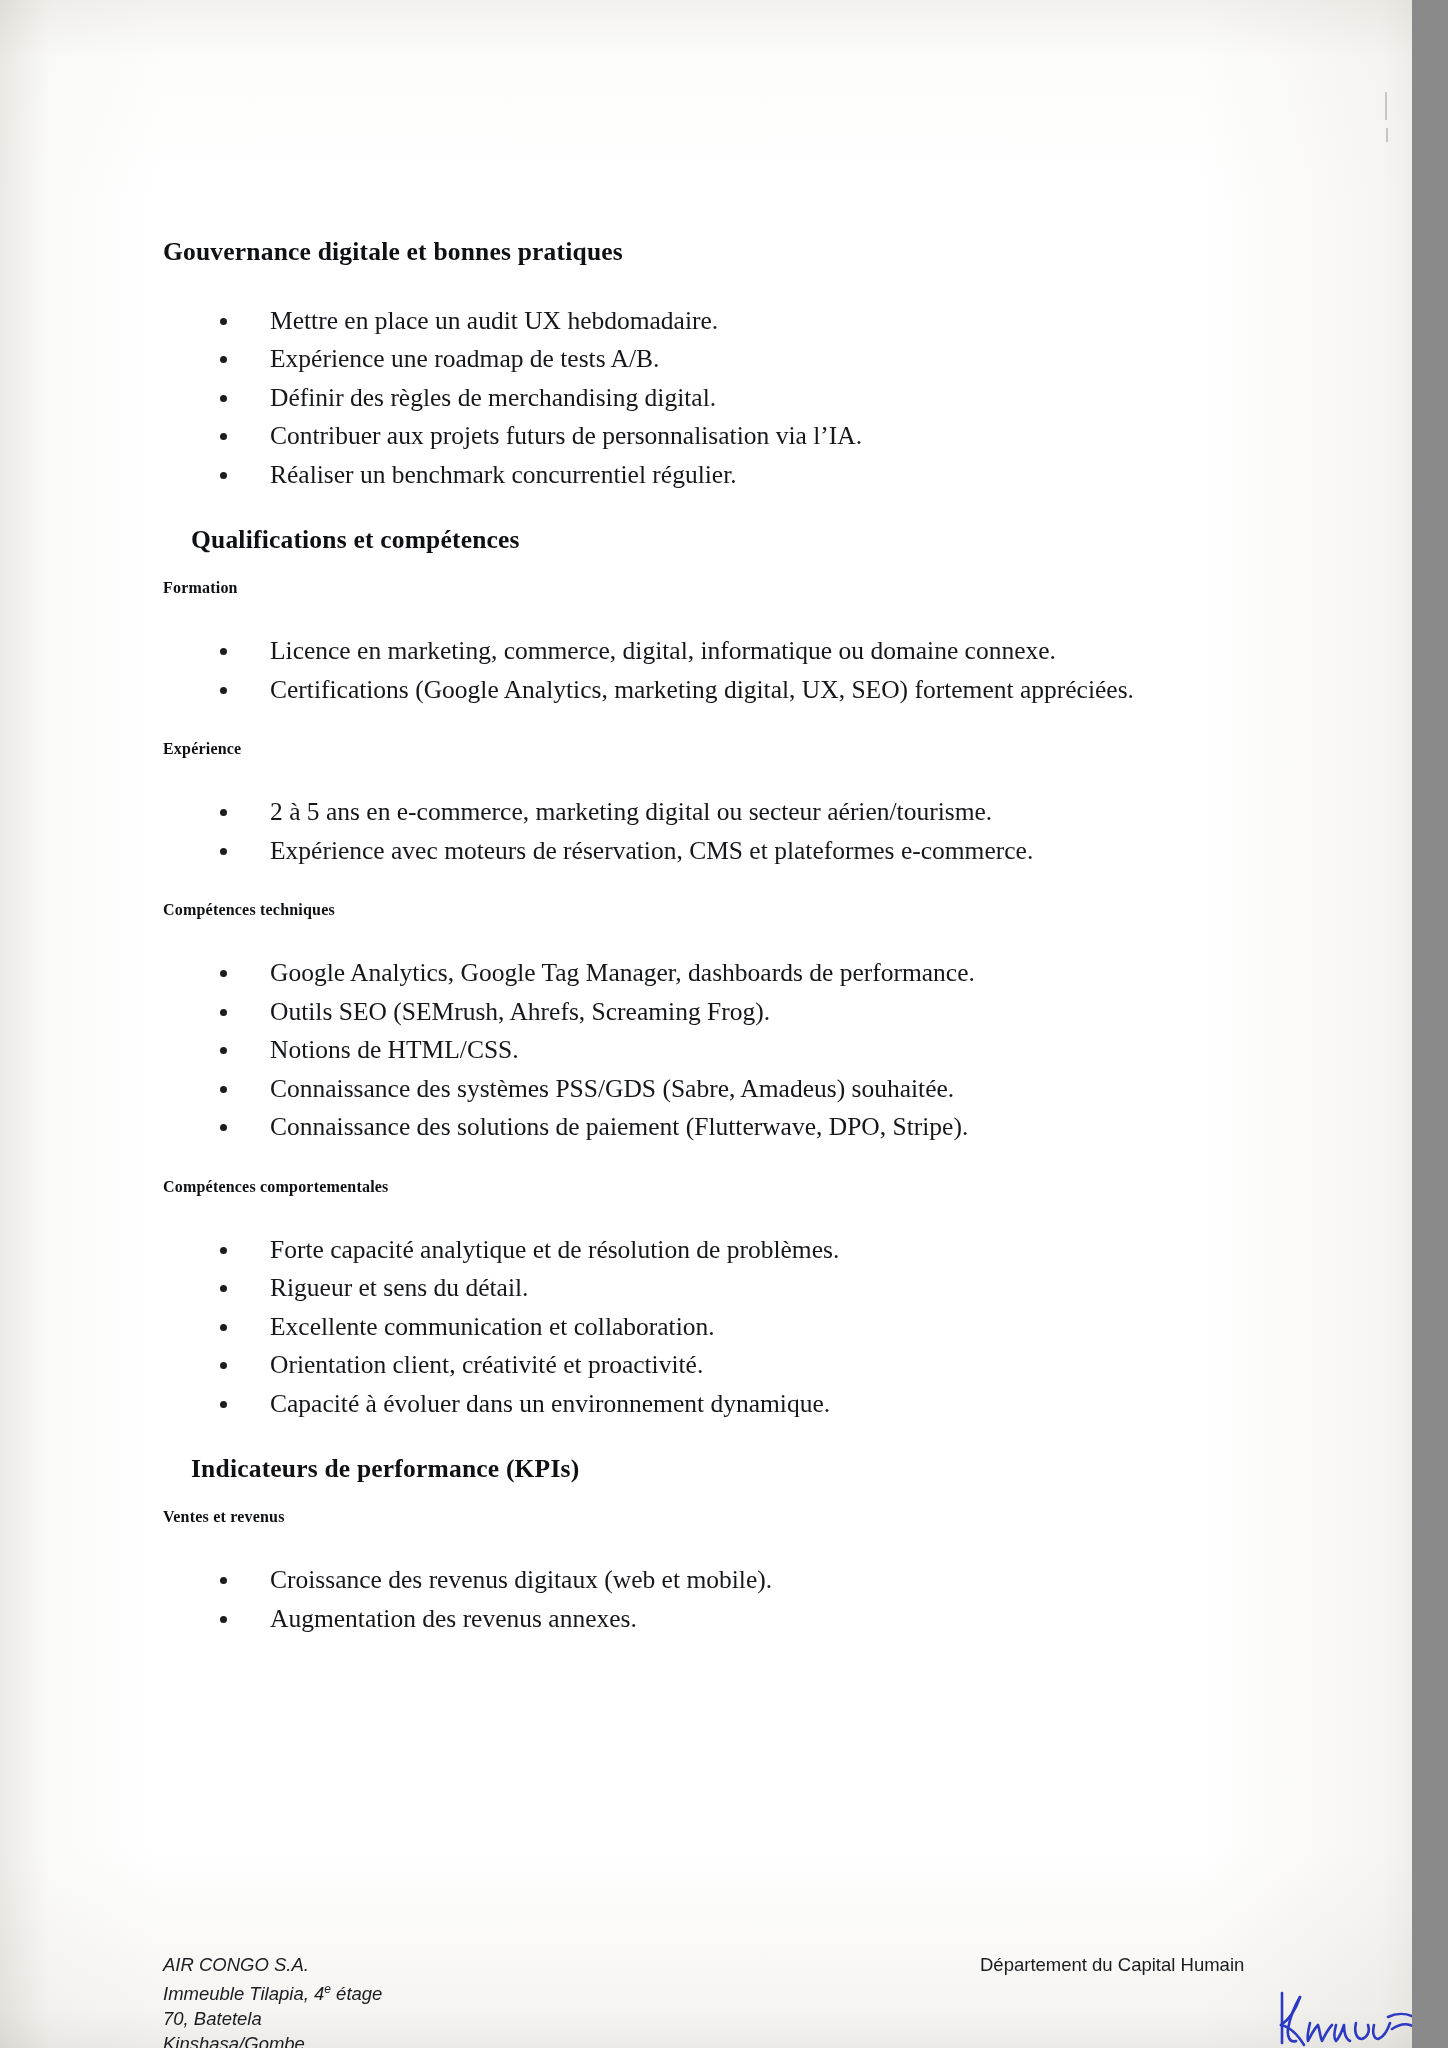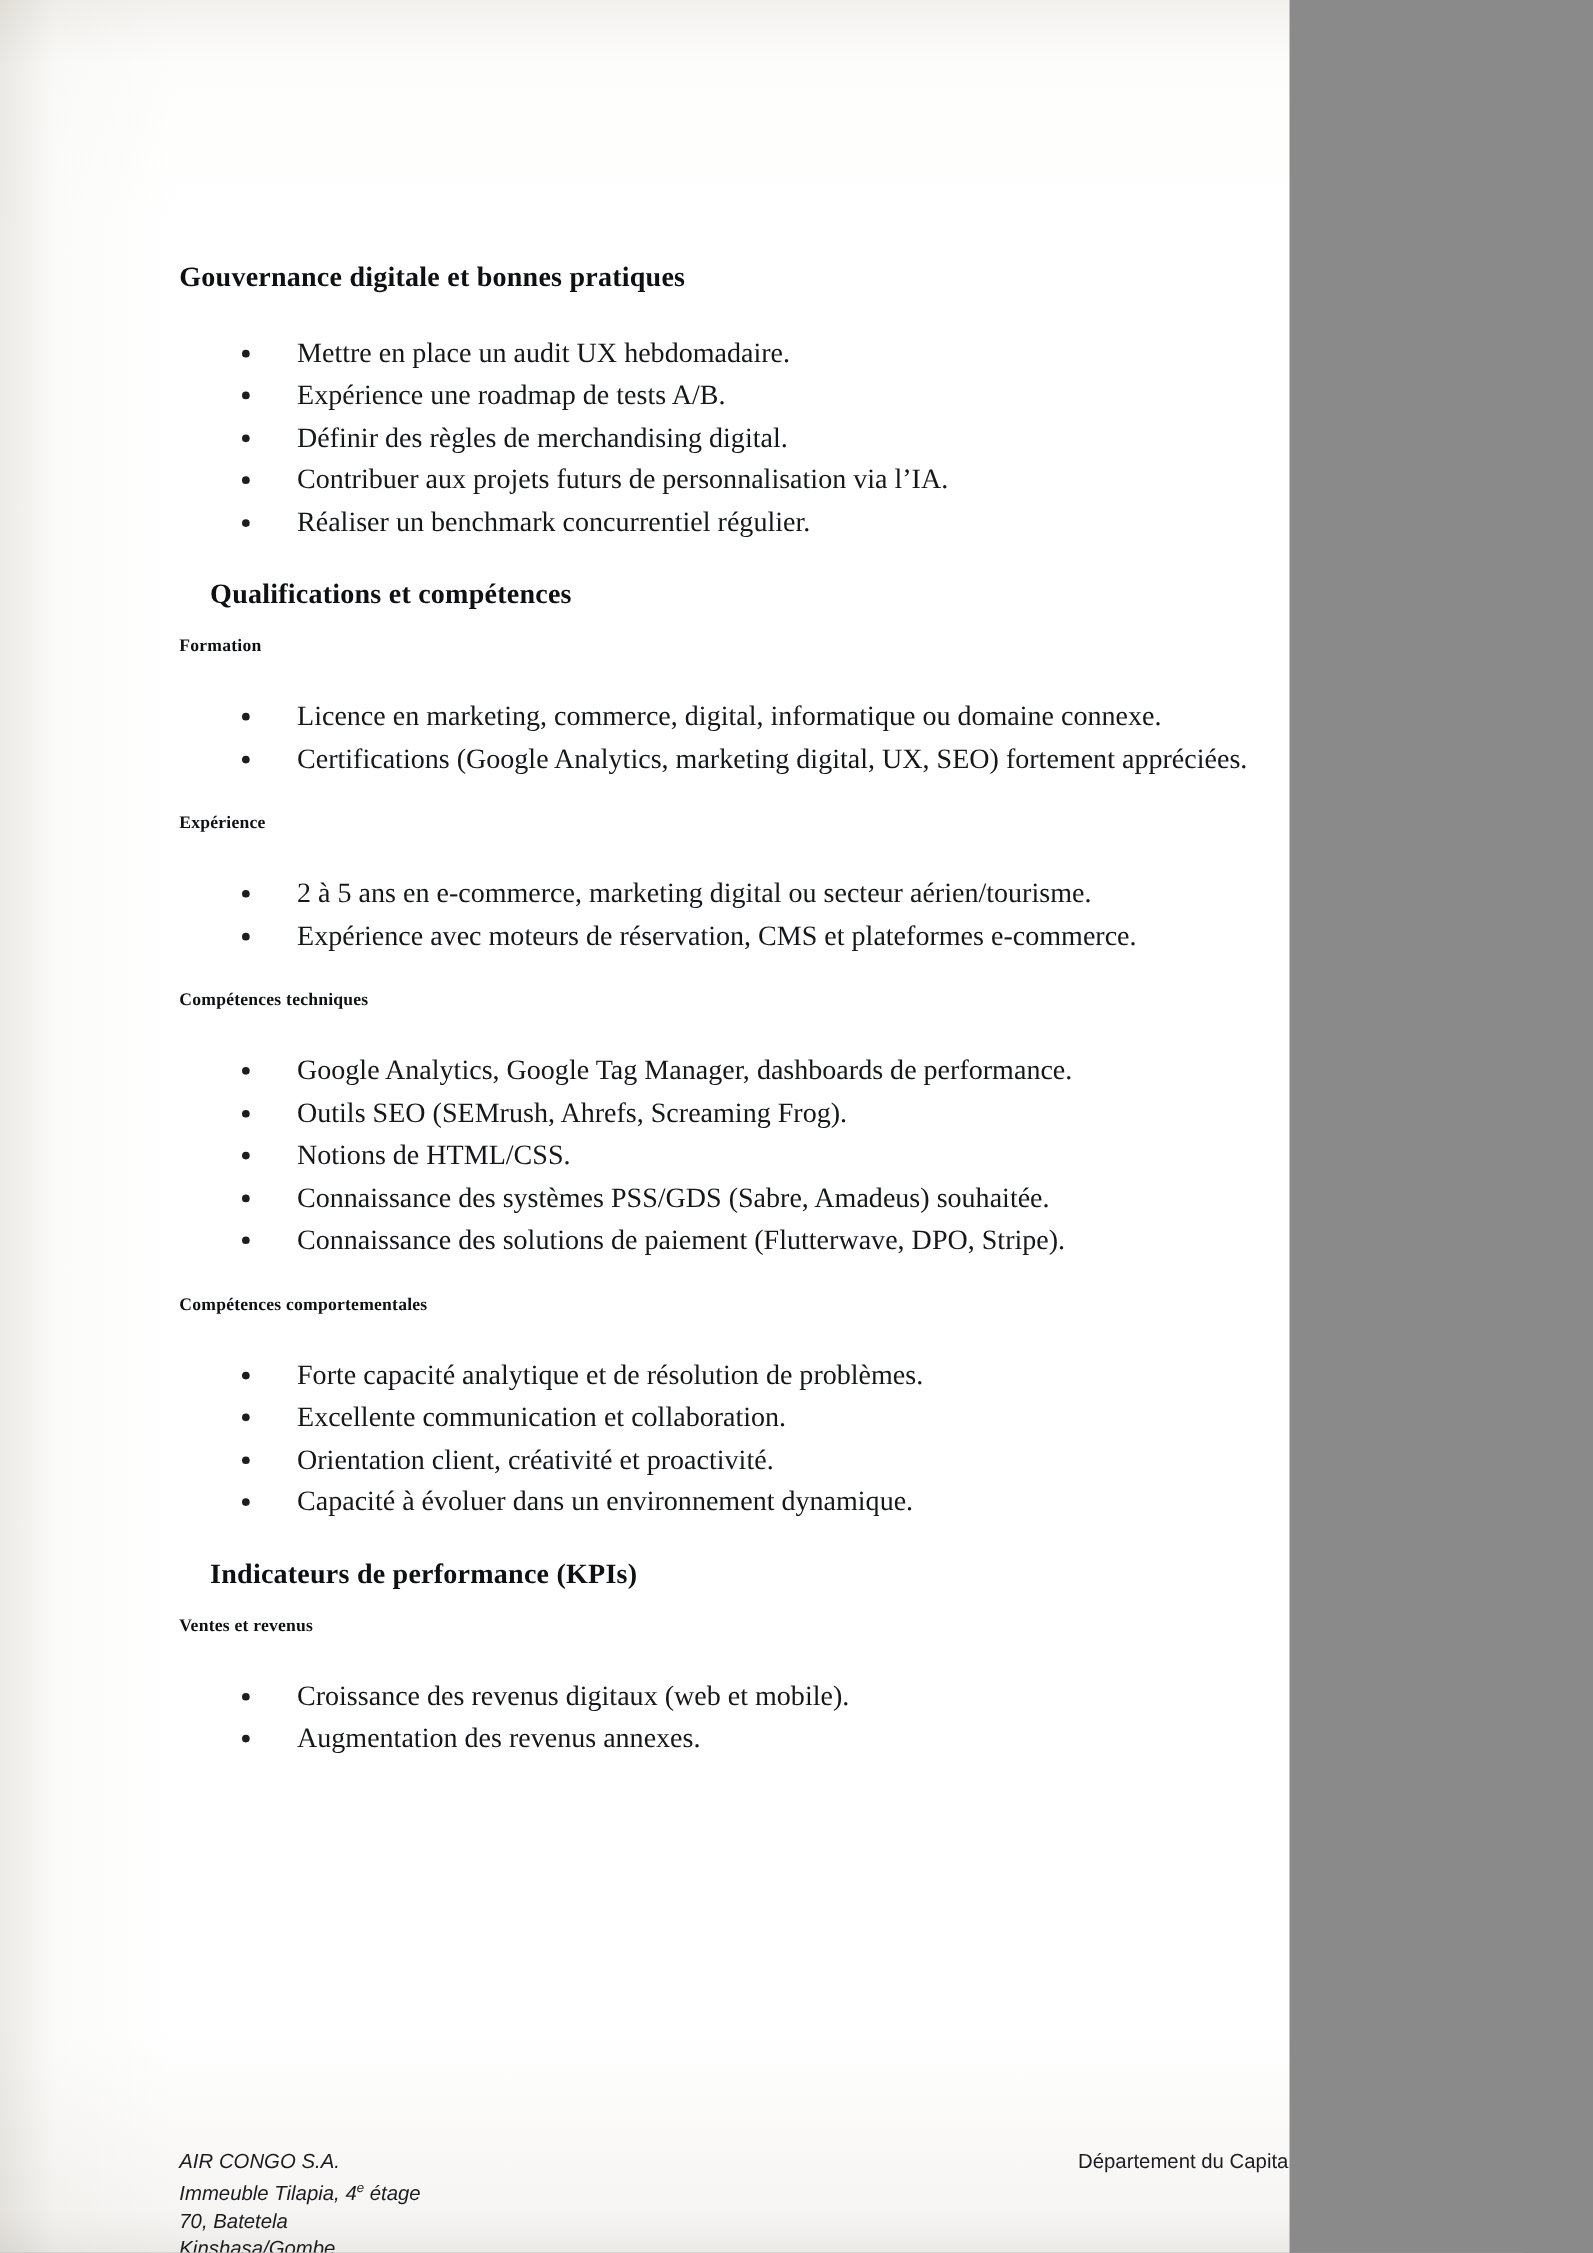--- a/index.html
+++ b/index.html
@@ -2,21 +2,21 @@
 <html><head>
 <meta charset="utf-8">
 <style>
   html, body {
     margin: 0;
     padding: 0;
     background: #8a8a8a;
   }
   .page {
     position: relative;
-    width: 1172px;
+    width: 1412px;
     height: 2048px;
     background: #ffffff;
     overflow: hidden;
     
     background-image:
       linear-gradient(to right, #eceae6 0px, #fbfbfa 50px, #ffffff 160px, #ffffff 1200px, #f7f6f4 1380px, #e9e7e3 1448px),
       linear-gradient(to bottom, #f2f1ee 0px, #fdfdfc 60px, #ffffff 200px, #ffffff 1850px, #f6f5f3 2010px, #ebeae7 2048px);
     background-blend-mode: multiply;
     font-family: "Liberation Serif", "DejaVu Serif", serif;
     color: #14161a;
@@ -171,20 +171,21 @@
         <li><span class="bullet-dot"></span><span>Connaissance des systèmes PSS/GDS (Sabre, Amadeus) souhaitée.</span></li>
         <li><span class="bullet-dot"></span><span>Connaissance des solutions de paiement (Flutterwave, DPO, Stripe).</span></li>
       </ul>
     </div>
 
     <div class="block">
       <h3 class="sub-title">Compétences comportementales</h3>
       <div class="heading-gap"></div>
       <ul class="bullets">
         <li><span class="bullet-dot"></span><span>Forte capacité analytique et de résolution de problèmes.</span></li>
+        <li><span class="bullet-dot"></span><span>Rigueur et sens du détail.</span></li>
         <li><span class="bullet-dot"></span><span>Excellente communication et collaboration.</span></li>
         <li><span class="bullet-dot"></span><span>Orientation client, créativité et proactivité.</span></li>
         <li><span class="bullet-dot"></span><span>Capacité à évoluer dans un environnement dynamique.</span></li>
       </ul>
     </div>
 
     <div class="block tight">
       <h2 class="section-title">Indicateurs de performance (KPIs)</h2>
     </div>
 

